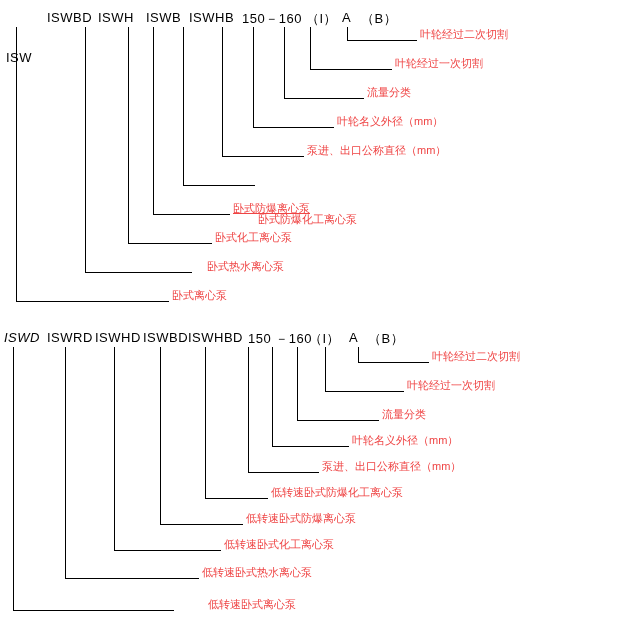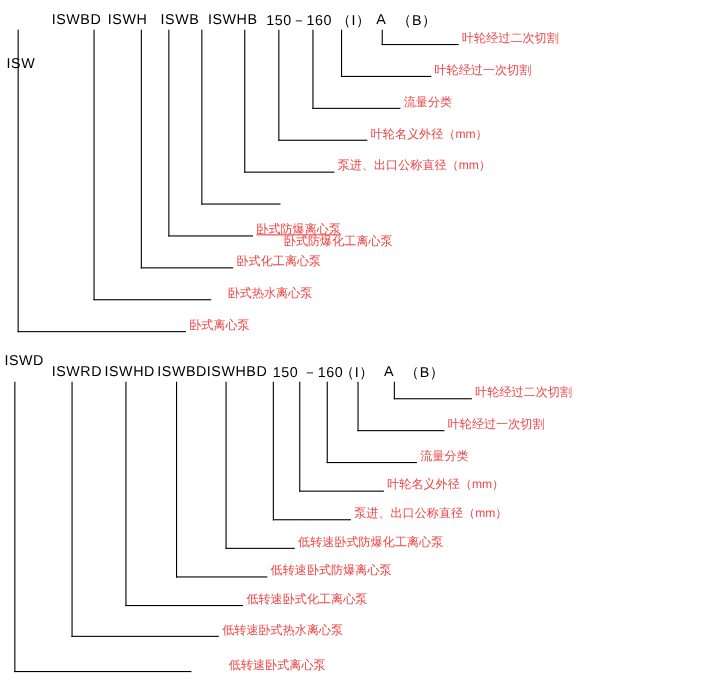--- a/index.html
+++ b/index.html
@@ -95,21 +95,21 @@
     <span class="desc-label" style="left:337px; top:114px;">叶轮名义外径（mm）</span>
     <span class="desc-label" style="left:307px; top:143px;">泵进、出口公称直径（mm）</span>
     <span class="desc-label" style="left:258px; top:172px;margin-top:40px;">卧式防爆化工离心泵</span>
     <span class="desc-label" style="left:233px; top:201px;text-decoration:underline;">卧式防爆离心泵</span>
     <span class="desc-label" style="left:215px; top:230px;">卧式化工离心泵</span>
     <span class="desc-label" style="left:195px; top:259px;margin-left:12px;">卧式热水离心泵</span>
     <span class="desc-label" style="left:172px; top:288px;">卧式离心泵</span>
   </div>
 
   <div>
-    <span class="code-label" style="left:4px;  top:320px;">ISWD</span>
+    <span class="code-label" style="left:4px;  top:330px;font-style:italic;">ISWD</span>
     <span class="code-label" style="left:47px; top:330px;">ISWRD</span>
     <span class="code-label" style="left:95px; top:330px;">ISWHD</span>
     <span class="code-label" style="left:143px;top:330px;">ISWBD</span>
     <span class="code-label" style="left:188px;top:330px;">ISWHBD</span>
     <span class="code-label" style="left:248px;top:330px;">150 －160</span>
     <span class="code-label" style="left:309px;top:330px;">（I）</span>
     <span class="code-label" style="left:349px;top:330px;">A</span>
     <span class="code-label" style="left:368px;top:330px;">（B）</span>
   </div>
 

